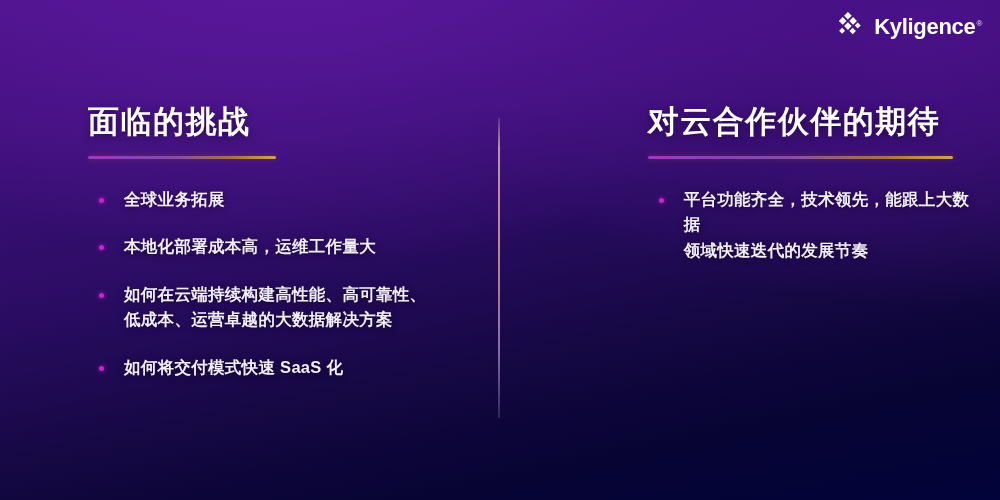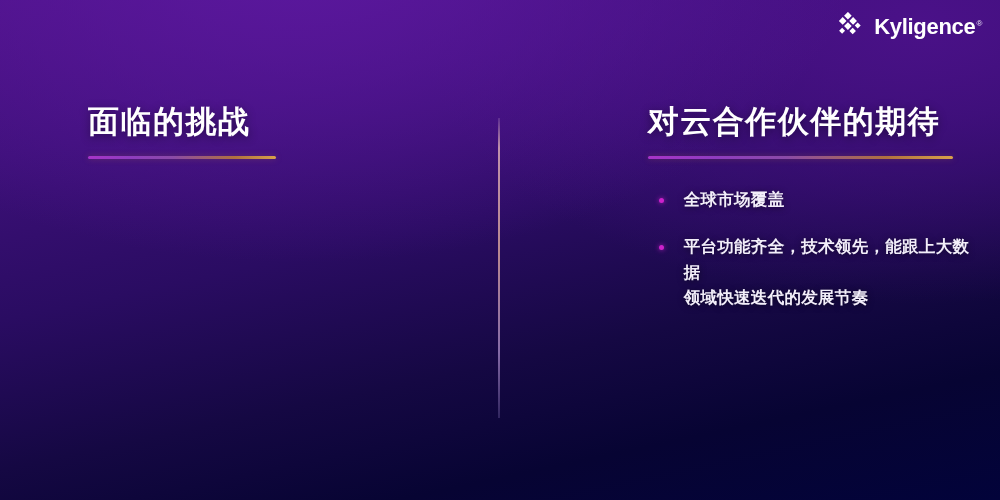--- a/index.html
+++ b/index.html
@@ -153,26 +153,32 @@
     <span class="logo-text"><span>Kyligence</span><span class="logo-reg">®</span></span>
   </div>
 
   <div class="divider"></div>
 
   <div class="columns">
 
     <div class="col col-left">
       <h2 class="col-title">面临的挑战</h2>
       <div class="title-rule rule-left"></div>
+      <ul class="bullets">
+        <li class="bullet">全球业务拓展</li>
+        <li class="bullet">本地化部署成本高，运维工作量大</li>
+        <li class="bullet">如何在云端持续构建高性能、高可靠性、
+低成本、运营卓越的大数据解决方案</li>
+        <li class="bullet">如何将交付模式快速 SaaS 化</li>
+      </ul>
     </div>
 
     <div class="col col-right">
       <h2 class="col-title">对云合作伙伴的期待</h2>
       <div class="title-rule rule-right"></div>
       <ul class="bullets">
-        <li class="bullet">全球市场覆盖</li>
         <li class="bullet">平台功能齐全，技术领先，能跟上大数据
 领域快速迭代的发展节奏</li>
       </ul>
     </div>
 
   </div>
 </div>
 
 </body></html>

